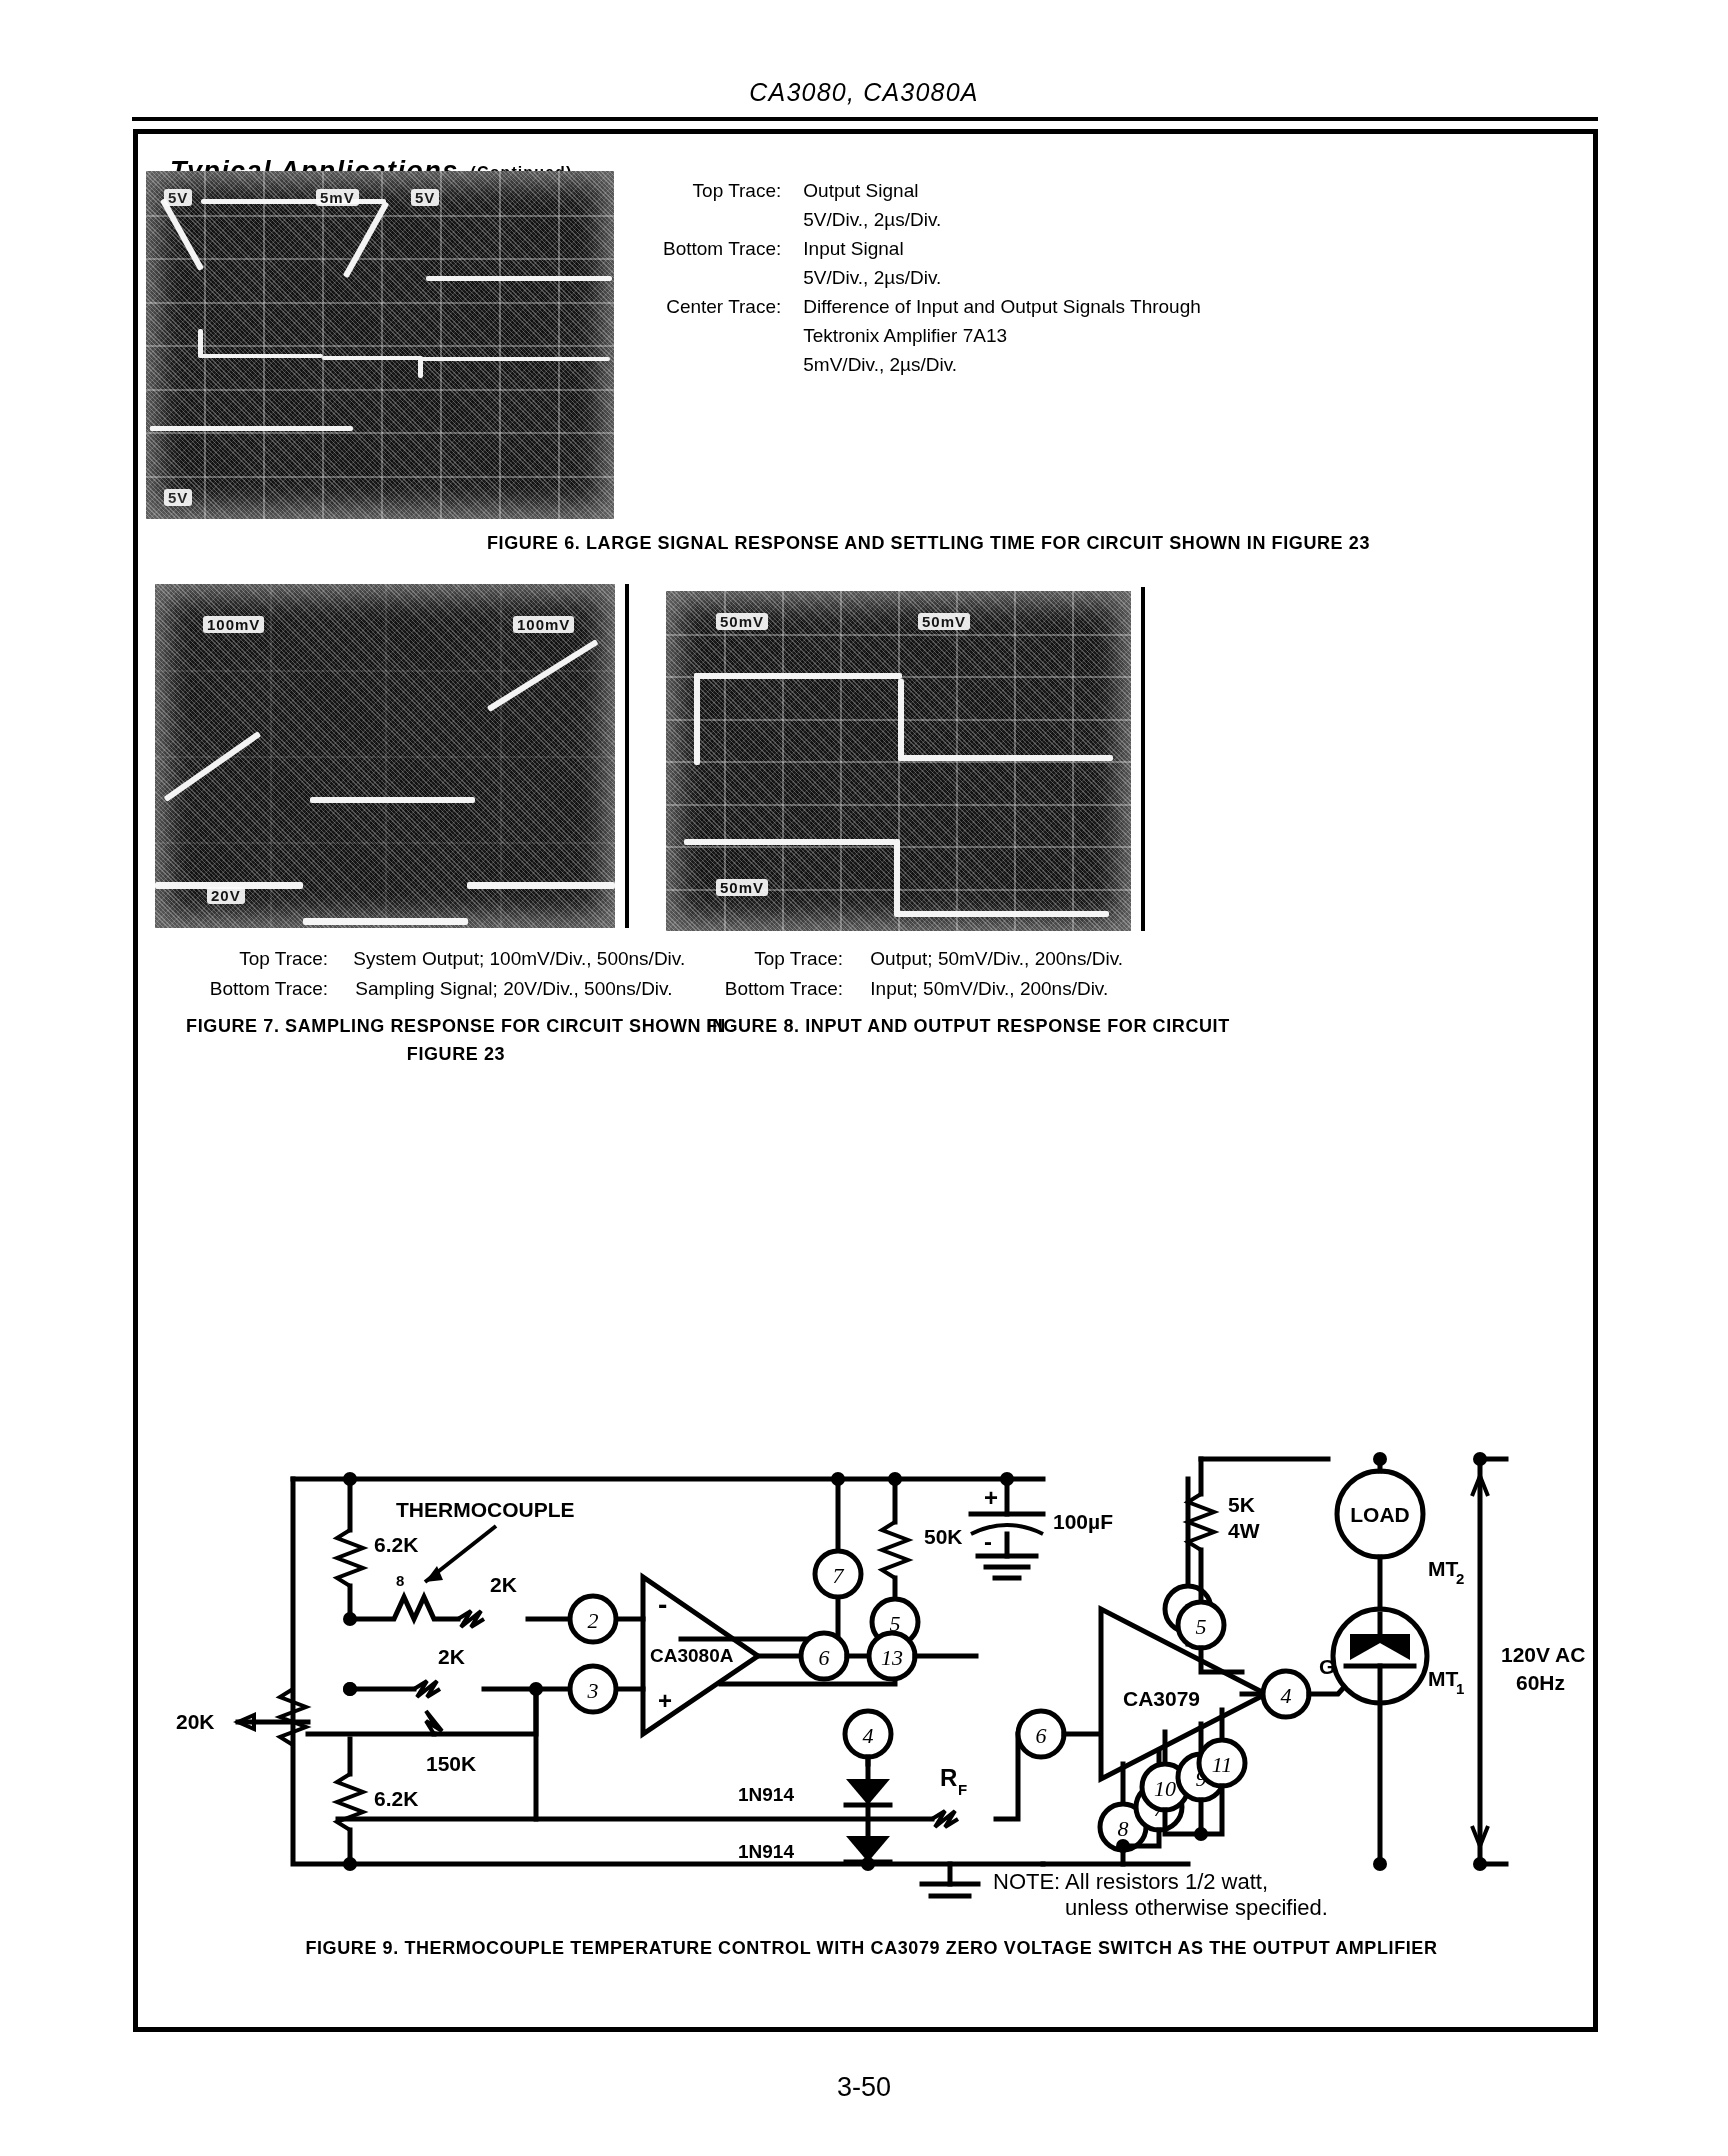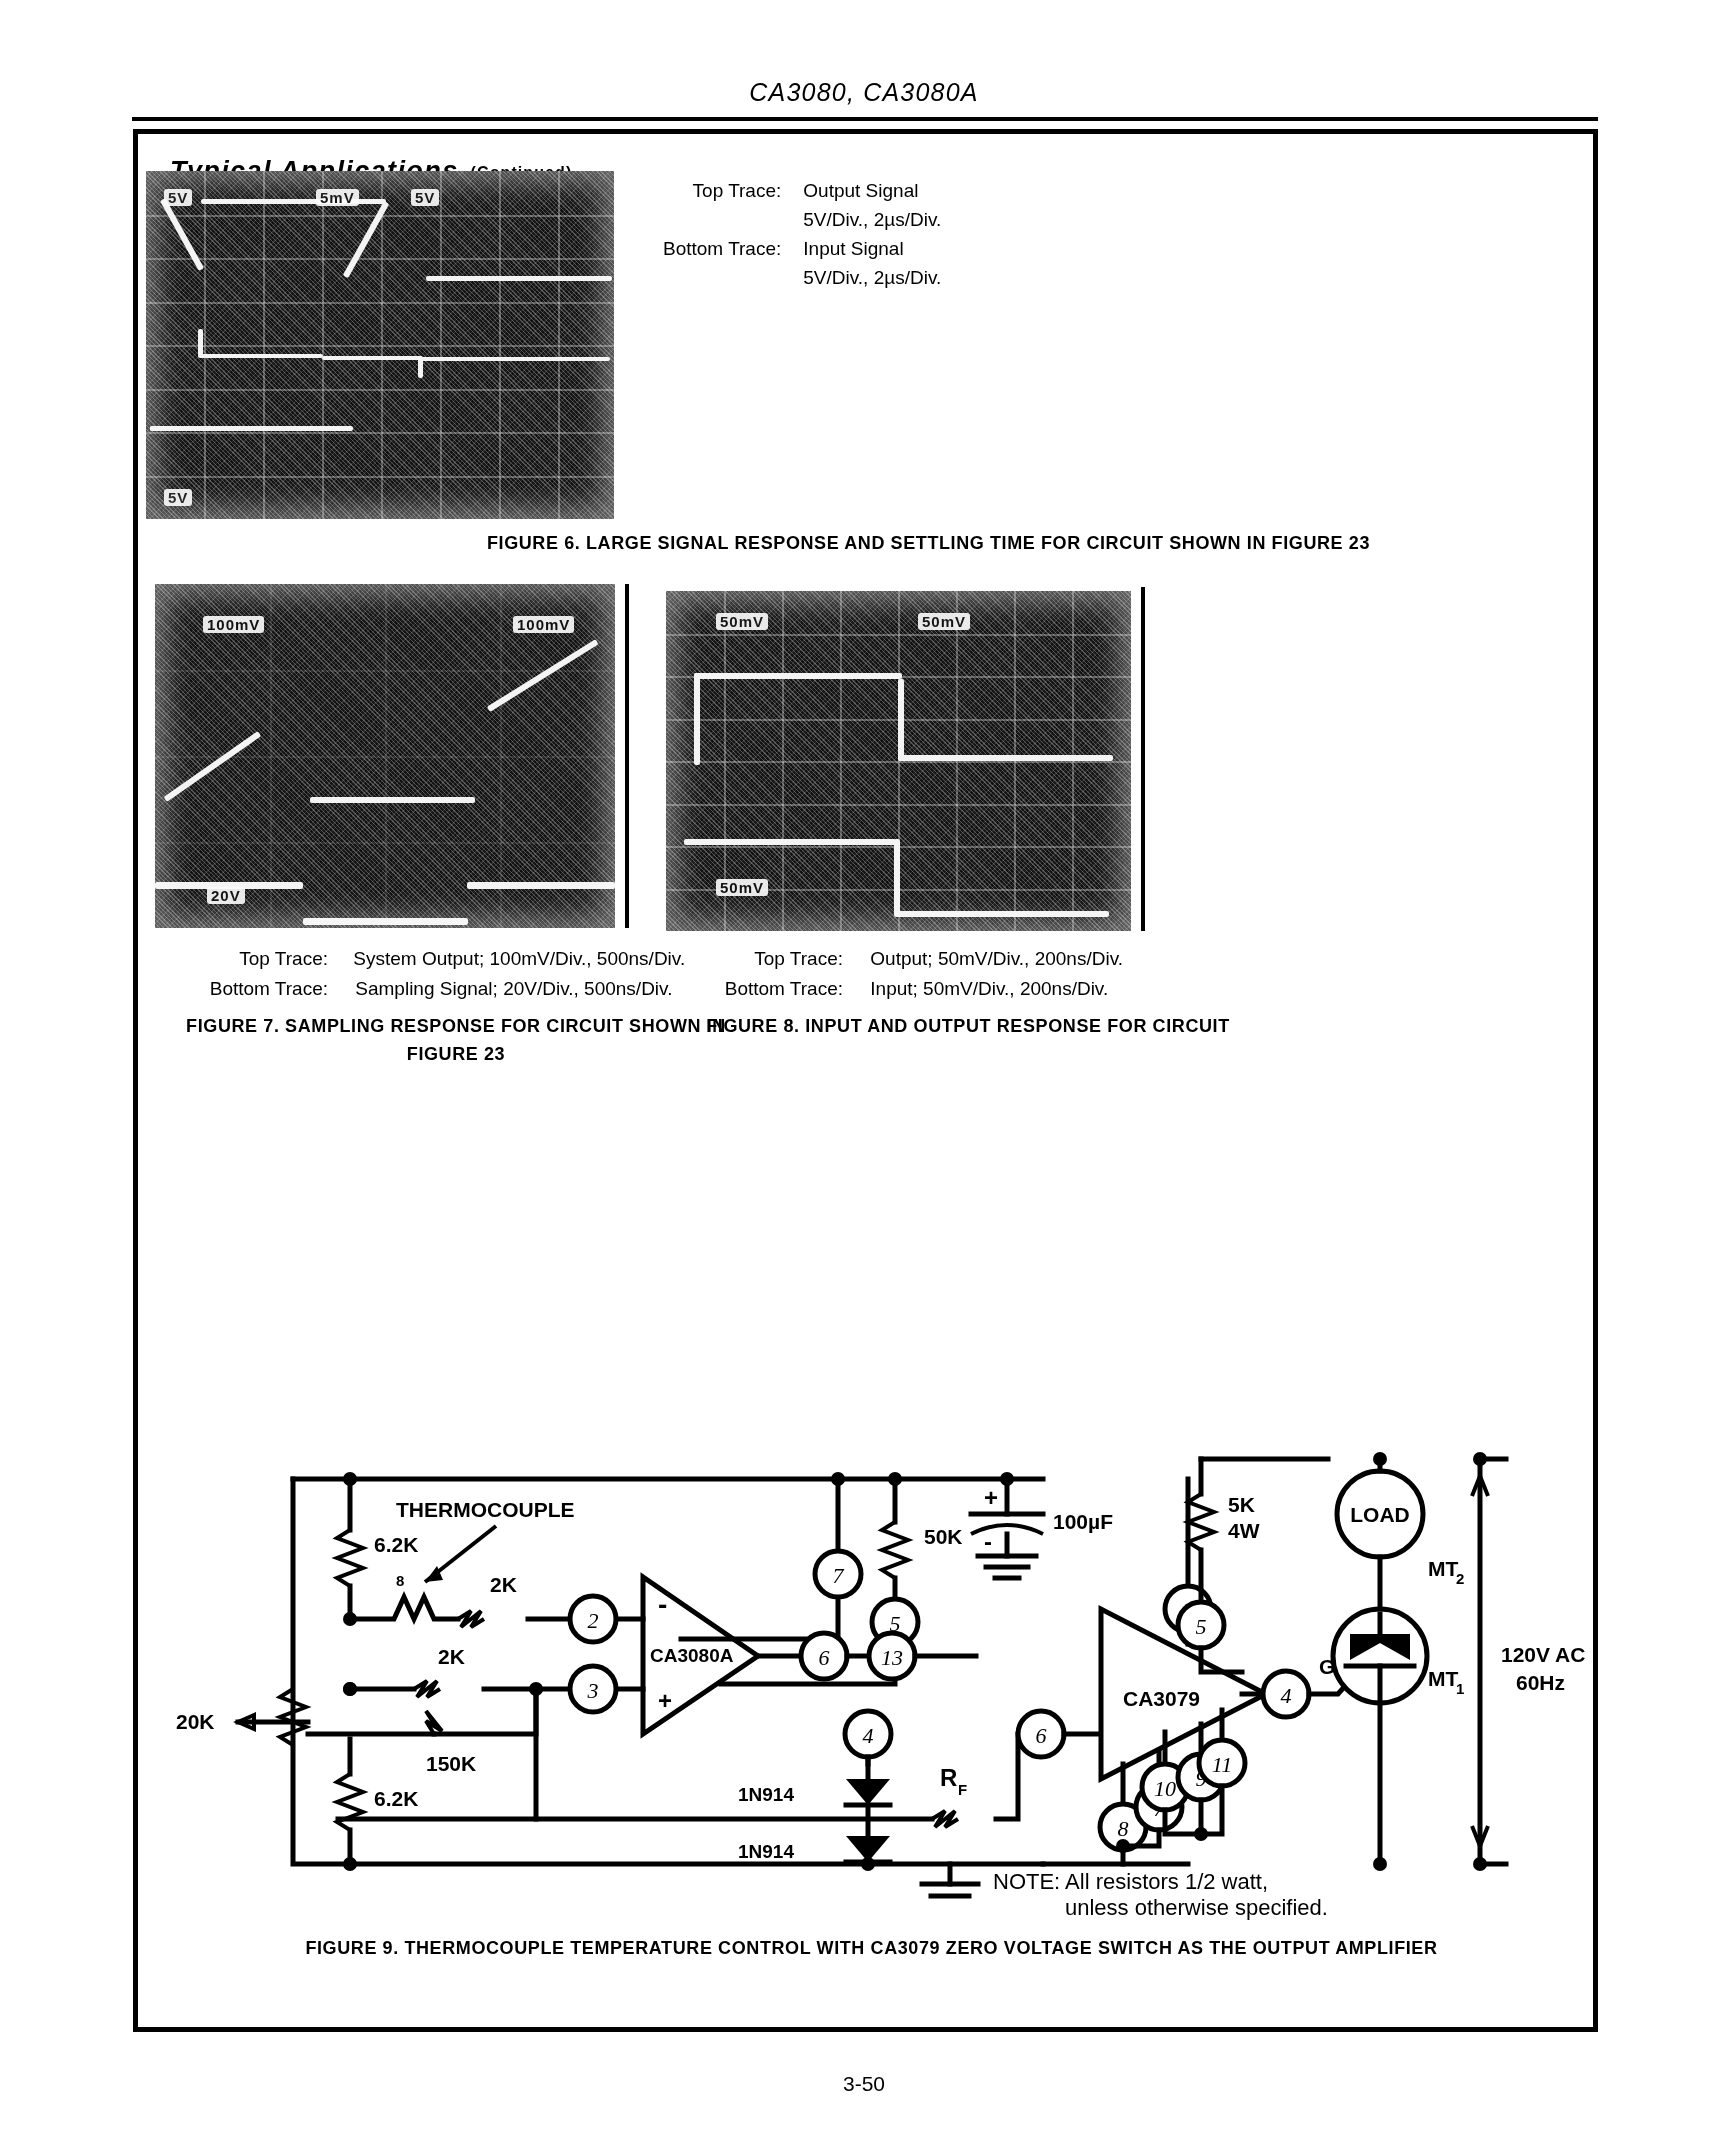--- a/index.html
+++ b/index.html
@@ -36,21 +36,21 @@
 
   .rt-table{position:absolute;font-size:19px;line-height:29px;}
   .rt-table table{border-collapse:collapse;}
   .rt-table td{vertical-align:top;padding:0;}
   .rt-table td.k{text-align:right;padding-right:22px;white-space:nowrap;}
 
   
   #schem{position:absolute;left:0;top:1300px;width:1455px;height:470px;}
   .note{position:absolute;left:990px;top:1868px;font-size:22px;line-height:26px;}
   .note .ind{padding-left:72px;display:block;}
-  .pagenum{position:absolute;left:0;top:2072px;width:1728px;text-align:center;font-size:21px;}
+  .pagenum{position:absolute;left:0;top:2072px;width:1728px;text-align:center;font-size:27px;}
 </style>
 </head>
 <body>
 
 <div class="page-header">
   <span>CA3080, CA3080A</span>
 </div>
 <div class="header-rule"></div>
 
 <div class="frame">
@@ -108,20 +108,28 @@
           <div>5V/Div., 2µs/Div.</div>
         </td>
       </tr>
       <tr>
         <td class="k">Bottom Trace:</td>
         <td>
           <div>Input Signal</div>
           <div>5V/Div., 2µs/Div.</div>
         </td>
       </tr>
+      <tr>
+        <td class="k">Center Trace:</td>
+        <td>
+          <div>Difference of Input and Output Signals Through</div>
+          <div>Tektronix Amplifier 7A13</div>
+          <div>5mV/Div., 2µs/Div.</div>
+        </td>
+      </tr>
     </tbody>
       </table>
   </div>
 
   <div class="figcap" style="left:0px;top:395px;width:1581px;text-align:center;">FIGURE 6.  LARGE SIGNAL RESPONSE AND SETTLING TIME FOR CIRCUIT SHOWN IN FIGURE 23</div>
 
   <div class="scope" id="scope7" style="left:17px;top:450px;width:460px;height:344px;">
     <div class="grain"></div>
     <div class="grid-v" style="left:115px;background:rgba(255,255,255,.12)"></div>
     <div class="grid-v" style="left:230px;background:rgba(255,255,255,.12)"></div>

